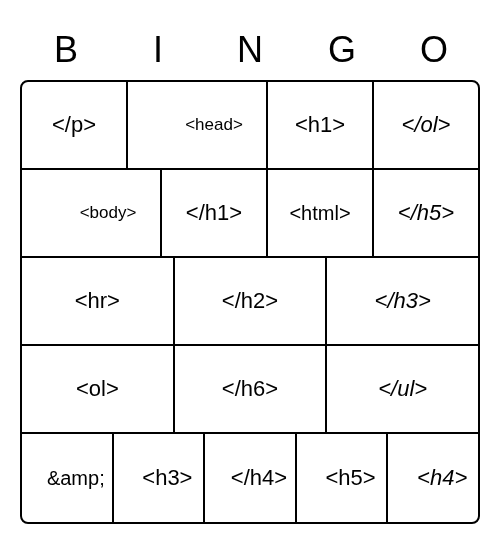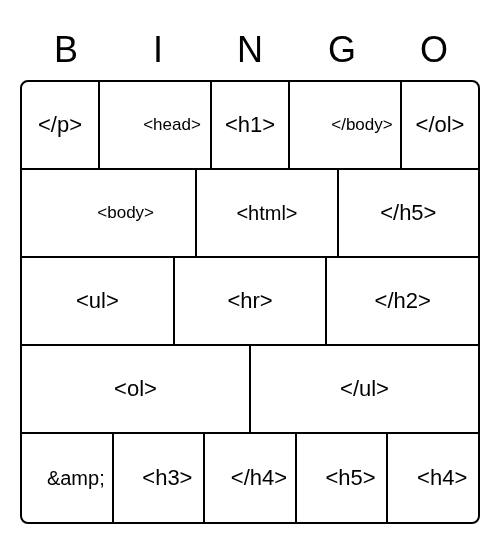--- a/index.html
+++ b/index.html
@@ -42,55 +42,56 @@
       justify-content: center;
       border-right: 2px solid #000;
       border-bottom: 2px solid #000;
       font-size: 22px;
       color: #000;
       text-align: center;
       padding: 2px;
       word-break: break-word;
     }
     .row:last-child .cell { border-bottom: none; padding-left: 20px; }
-    .cell:last-child { border-right: none; }
+    .cell:last-child { border-right: none; font-style: italic; }
     .sm { font-size: 17px; padding-left: 36px; }
     .md { font-size: 20px; }
   </style>
 </head>
 <body>
 
 <div class="card">
   <div class="header">
     <div class="header-cell">B</div>
     <div class="header-cell">I</div>
     <div class="header-cell">N</div>
     <div class="header-cell">G</div>
     <div class="header-cell">O</div>
   </div>
   <div class="grid" id="grid">
       <div class="row">
         <div class="cell">&lt;/p&gt;</div>
         <div class="cell sm">&lt;head&gt;</div>
         <div class="cell">&lt;h1&gt;</div>
-        <div class="cell sm">&lt;/body&gt;</div>
         <div class="cell">&lt;/ol&gt;</div>
       </div>
       <div class="row">
         <div class="cell sm">&lt;body&gt;</div>
+        <div class="cell">&lt;/h1&gt;</div>
         <div class="cell md">&lt;html&gt;</div>
         <div class="cell">&lt;/h5&gt;</div>
       </div>
       <div class="row">
-        <div class="cell">&lt;ul&gt;</div>
         <div class="cell">&lt;hr&gt;</div>
         <div class="cell">&lt;/h2&gt;</div>
+        <div class="cell">&lt;/h3&gt;</div>
       </div>
       <div class="row">
         <div class="cell">&lt;ol&gt;</div>
+        <div class="cell">&lt;/h6&gt;</div>
         <div class="cell">&lt;/ul&gt;</div>
       </div>
       <div class="row">
         <div class="cell md">&amp;amp;</div>
         <div class="cell">&lt;h3&gt;</div>
         <div class="cell">&lt;/h4&gt;</div>
         <div class="cell">&lt;h5&gt;</div>
         <div class="cell">&lt;h4&gt;</div>
       </div>
     </div>

